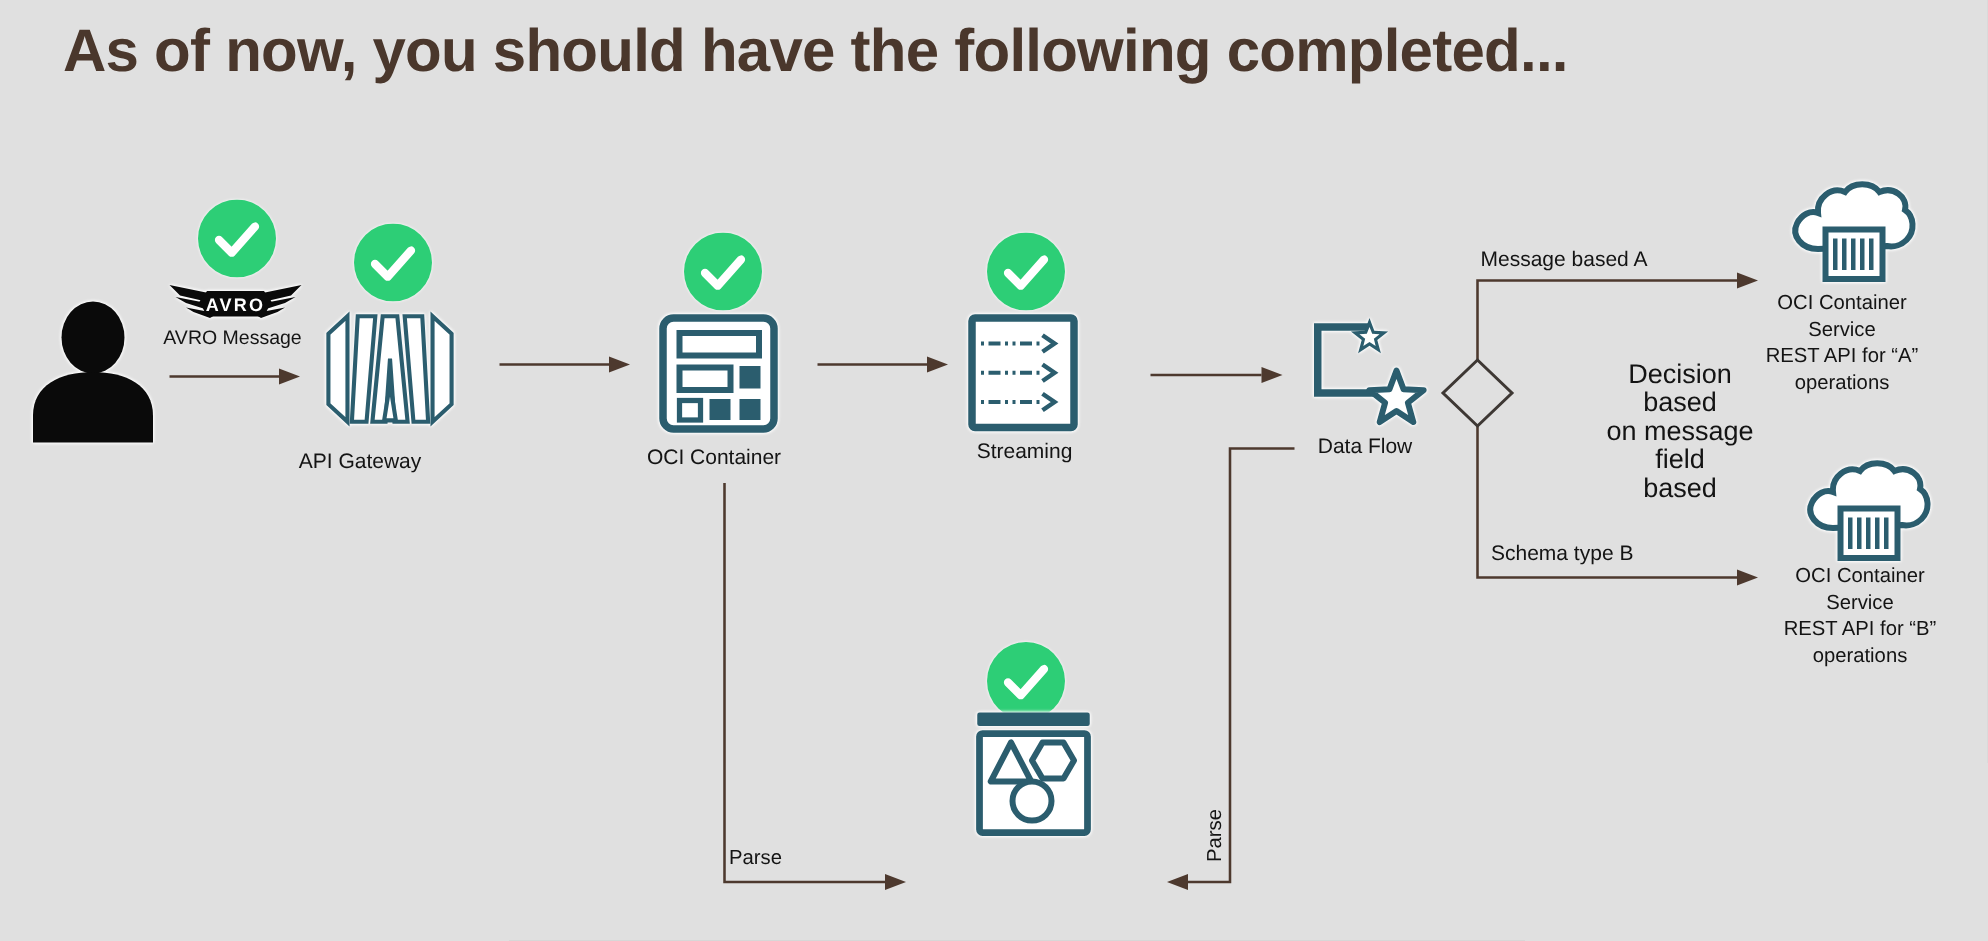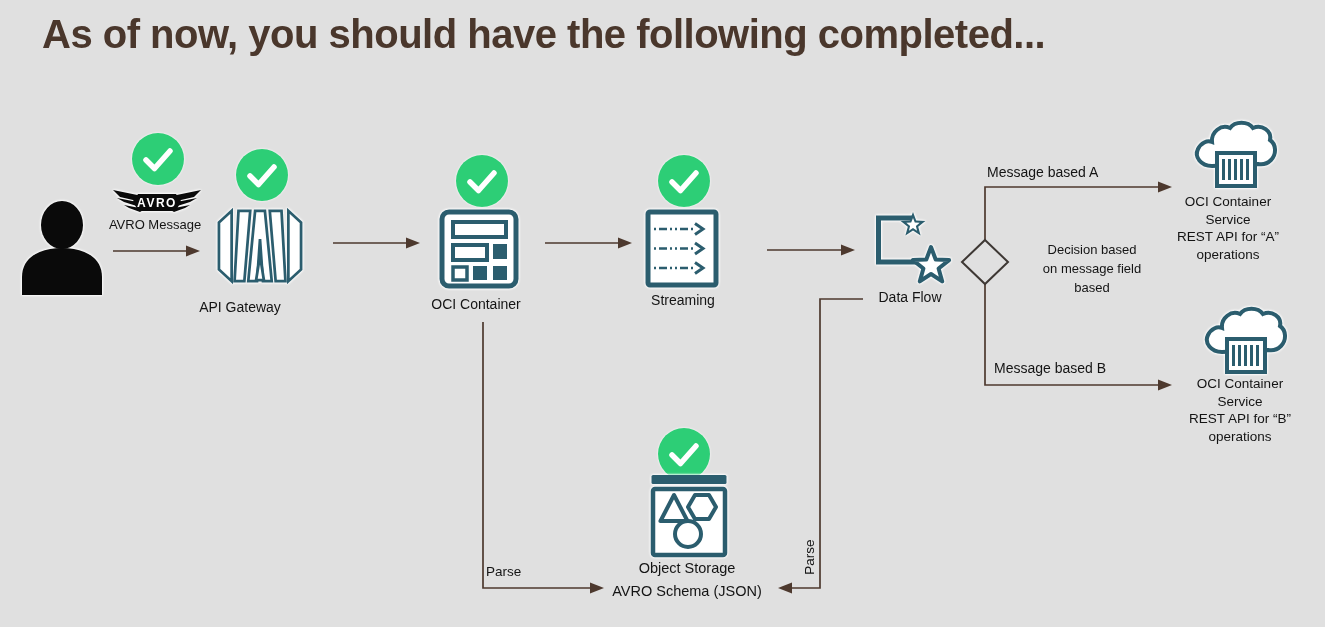--- a/index.html
+++ b/index.html
@@ -134,28 +134,28 @@
   <div class="lbl" style="left:631px;top:292px;width:104px;">Streaming</div>
 
   <svg class="icon" style="left:875px;top:210px" width="78" height="78" viewBox="0 0 78 78">
     <path class="s-only" stroke-width="5" d="M38,8 H3.5 V52 H48"></path>
     <path class="f-teal" d="M38,2 L41.2,10.5 L50.4,11 L43.2,16.7 L45.6,25.5 L38,20.5 L30.4,25.5 L32.8,16.7 L25.6,11 L34.8,10.5 Z"></path>
     <path fill="#ffffff" d="M38,8 L39.8,12.5 L44.7,12.8 L40.9,15.9 L42.1,20.7 L38,18 L33.9,20.7 L35.1,15.9 L31.3,12.8 L36.2,12.5 Z"></path>
     <path class="s-teal" stroke-width="4" stroke-linejoin="round" d="M56,37 L60.7,49.5 L74.1,50.1 L63.6,58.5 L67.2,71.4 L56,64 L44.8,71.4 L48.4,58.5 L37.9,50.1 L51.3,49.5 Z"></path>
   </svg>
   <div class="lbl" style="left:858px;top:289px;width:104px;">Data Flow</div>
 
-  <div class="lbl multi" style="left:1032px;top:240px;width:120px;font-size:13px;line-height:19px;">
+  <div class="lbl multi" style="left:1060px;top:240px;width:120px;font-size:18px;line-height:19px;">
     <span>Decision based</span>
     <span>on message field</span>
     <span>based</span>
   </div>
 
   <div class="lbl left" style="left:987px;top:164px;width:140px;">Message based A</div>
-  <div class="lbl left" style="left:994px;top:360px;width:140px;">Message based B</div>
+  <div class="lbl left" style="left:994px;top:360px;width:140px;">Schema type B</div>
 
   <svg class="icon" style="left:1192px;top:120px" width="86" height="74" viewBox="0 0 86 74">
     <path class="s-teal" stroke-width="4" d="M20,46 C9,46 2,37 6,29 C9,23 15,20 20,22 C19,12 29,4 38,8 C43,1 56,1 61,8 C70,4 80,11 78,20 C84,24 85,34 79,40 C76,43 71,45 66,44 L20,46 Z"></path>
     <rect class="s-teal" stroke-width="4" x="25" y="33" width="38" height="33"></rect>
     <path class="s-only" stroke-width="3" d="M31.5,39 V60 M37.5,39 V60 M43.5,39 V60 M49.5,39 V60 M55.5,39 V60"></path>
   </svg>
   <div class="lbl multi" style="left:1168px;top:193px;width:120px;font-size:13.5px;line-height:17.5px;">
     <span>OCI Container</span>
     <span>Service</span>
     <span>REST API for “A”</span>
@@ -174,21 +174,17 @@
     <span>operations</span>
   </div>
 
   <svg class="icon" style="left:650px;top:474px" width="78" height="84" viewBox="0 0 78 84">
     <rect class="f-teal" x="1.5" y="1" width="75" height="9" rx="1.5"></rect>
     <rect class="s-teal" stroke-width="4.5" x="3" y="15" width="72" height="66" rx="2"></rect>
     <path class="s-teal" stroke-width="4" stroke-linejoin="round" d="M24,21 L10.5,47 H37.5 Z"></path>
     <path class="s-teal" stroke-width="4" stroke-linejoin="round" d="M45,21 H59 L66,33 L59,45 H45 L38,33 Z"></path>
     <circle class="s-teal" stroke-width="4" cx="38" cy="60" r="13"></circle>
   </svg>
-  <div class="lbl multi" style="left:612px;top:557px;width:150px;font-size:14.5px;line-height:22.5px;">
-    <span>Object Storage</span>
-    <span>AVRO Schema (JSON)</span>
-  </div>
 
   <div class="lbl left small" style="left:486px;top:564px;width:60px;font-size:13.5px;">Parse</div>
   <div class="lbl small" id="parse-right" style="left:788px;top:549px;width:44px;height:16px;font-size:13.5px;">Parse</div>
 
 </div>
 
 </body></html>

